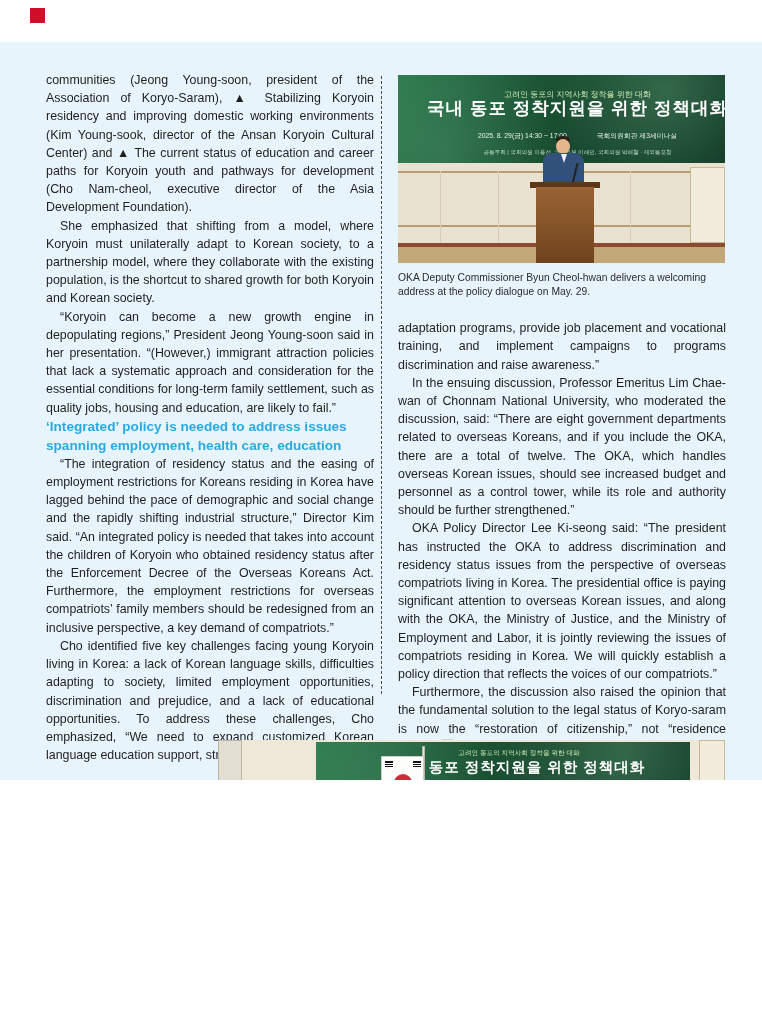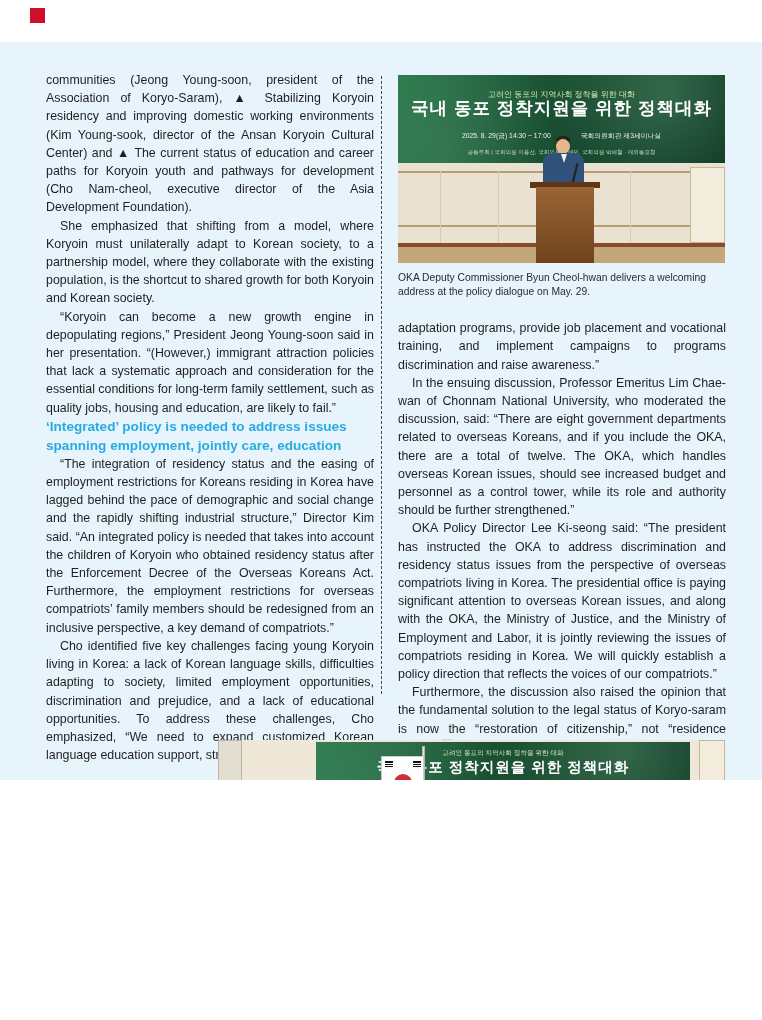--- a/index.html
+++ b/index.html
@@ -27,21 +27,21 @@
 
   
   .banner{position:absolute;color:#fff;text-align:center;
           background:radial-gradient(circle at 82% 18%,rgba(140,210,165,.28),rgba(0,0,0,0) 42%),
                      radial-gradient(circle at 15% 85%,rgba(120,190,150,.18),rgba(0,0,0,0) 38%),
                      linear-gradient(110deg,#2e7a4e 0%,#16482d 55%,#0d3522 100%);}
   .banner .sub{color:#cfe9b4;}
   .banner .ttl{font-weight:bold;color:#ffffff;}
   .banner .det{color:#e9f3ea;}
   .banner .hosts{color:#bcd6c2;}
-  .b-line{position:absolute;left:0;width:100%;white-space:nowrap;overflow:hidden;}
+  .b-line{position:absolute;left:16px;width:100%;white-space:nowrap;overflow:hidden;}
 
   
   .wall-line-h{position:absolute;background:#b89d74;}
   .wall-line-v{position:absolute;background:#d8cdb4;}
   .door{position:absolute;background:#f2ecdc;border:1px solid #c9b896;box-sizing:border-box;}
   .baseboard{position:absolute;background:#8a4a30;}
   .floor{position:absolute;background:#c2a878;}
   .podium{position:absolute;left:138px;top:112px;width:58px;height:76px;background:linear-gradient(180deg,#9a6434,#6f431d);}
   .podium-top{position:absolute;left:132px;top:107px;width:70px;height:6px;background:#5d3716;}
   .mic{position:absolute;left:176px;top:88px;width:2px;height:21px;background:#222;transform:rotate(14deg);}
@@ -86,21 +86,21 @@
 <body>
 
 <div class="page">
   <div class="blue-bg"></div>
   <div class="red-marker"></div>
 
   <div class="col col-left">
     <p>communities (Jeong Young-soon, president of the Association of Koryo-Saram), ▲ Stabilizing Koryoin residency and improving domestic working environments (Kim Young-sook, director of the Ansan Koryoin Cultural Center) and ▲ The current status of education and career paths for Koryoin youth and pathways for development (Cho Nam-cheol, executive director of the Asia Development Foundation).</p>
     <p class="indent">She emphasized that shifting from a model, where Koryoin must unilaterally adapt to Korean society, to a partnership model, where they collaborate with the existing population, is the shortcut to shared growth for both Koryoin and Korean society.</p>
     <p class="indent">“Koryoin can become a new growth engine in depopulating regions,” President Jeong Young-soon said in her presentation. “(However,) immigrant attraction policies that lack a systematic approach and consideration for the essential conditions for long-term family settlement, such as quality jobs, housing and education, are likely to fail.”</p>
-    <p class="section-heading">‘Integrated’ policy is needed to address issues spanning employment, jointly care, education</p>
+    <p class="section-heading">‘Integrated’ policy is needed to address issues spanning employment, health care, education</p>
     <p class="indent">“The integration of residency status and the easing of employment restrictions for Koreans residing in Korea have lagged behind the pace of demographic and social change and the rapidly shifting industrial structure,” Director Kim said. “An integrated policy is needed that takes into account the children of Koryoin who obtained residency status after the Enforcement Decree of the Overseas Koreans Act. Furthermore, the employment restrictions for overseas compatriots’ family members should be redesigned from an inclusive perspective, a key demand of compatriots.”</p>
     <p class="indent">Cho identified five key challenges facing young Koryoin living in Korea: a lack of Korean language skills, difficulties adapting to society, limited employment opportunities, discrimination and prejudice, and a lack of educational opportunities. To address these challenges, Cho emphasized, “We need to expand customized Korean language education support, strengthen social</p>
   </div>
 
   <div class="divider"></div>
 
   <div class="col col-right">
 
     <div class="photo photo-top">
       <div class="banner" style="left:0;top:0;width:327px;height:88px;">

